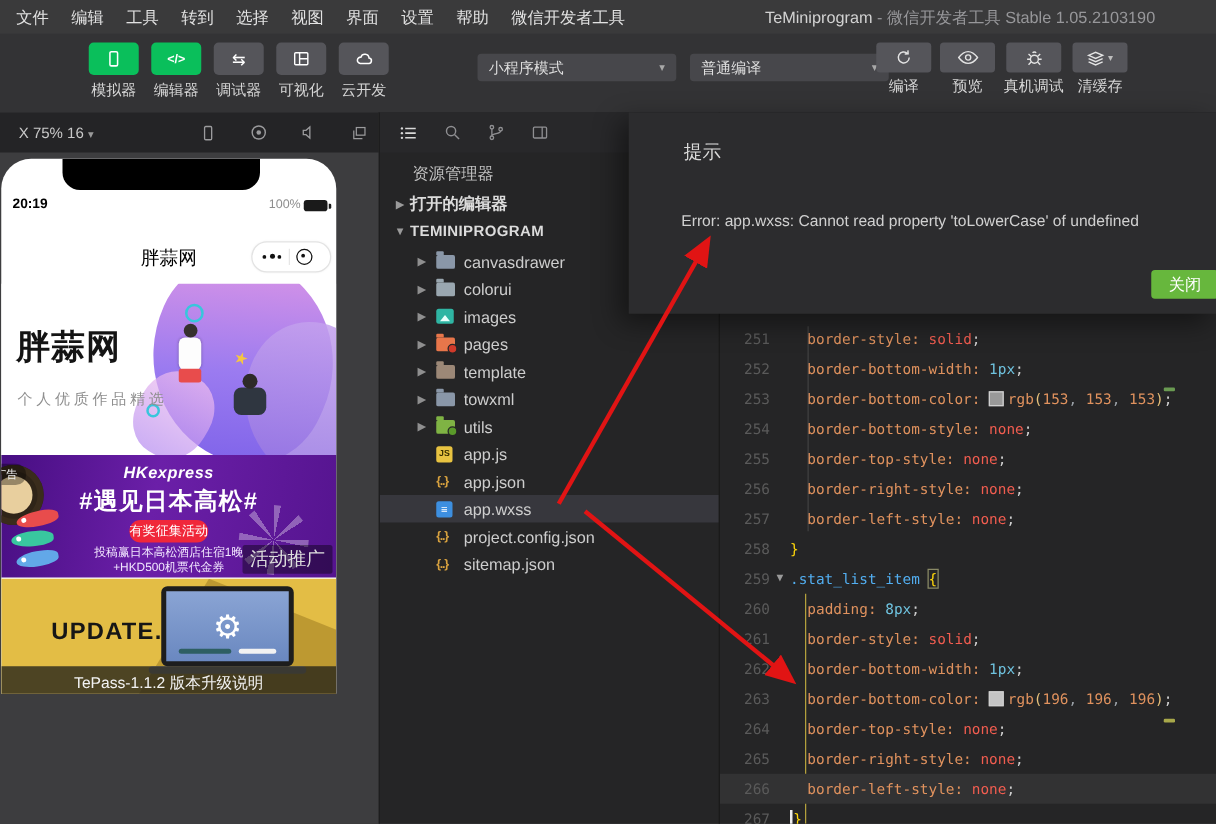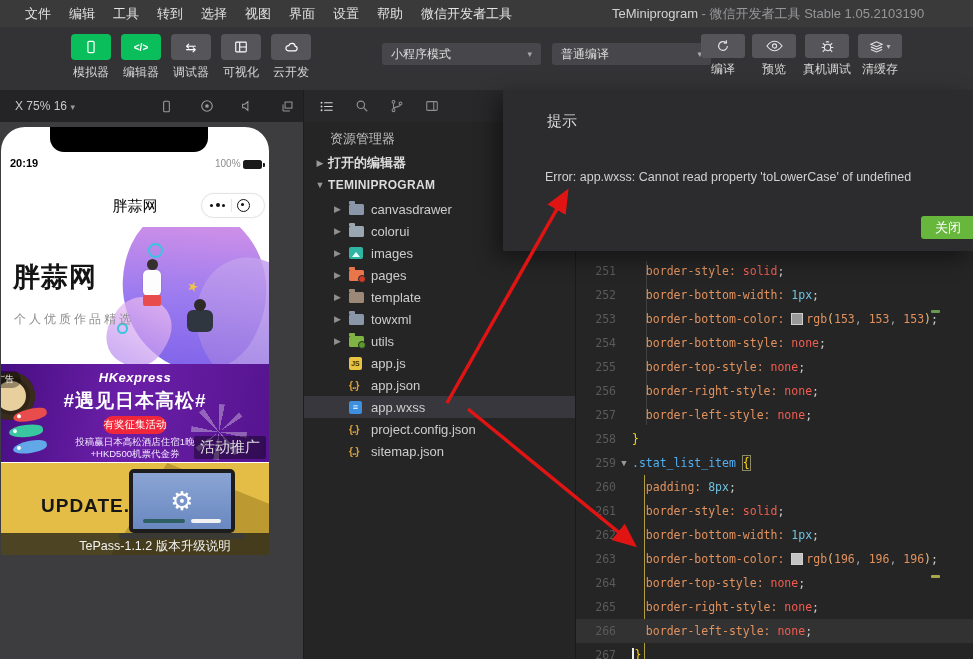--- a/index.html
+++ b/index.html
@@ -1,21 +1,21 @@
 <!DOCTYPE html>
 <html><head>
 <meta charset="utf-8">
 <style>
   html,body{margin:0;padding:0;background:#3c3c3e;width:973px;height:659px;overflow:hidden;
     font-family:"Liberation Sans","DejaVu Sans",sans-serif;-webkit-font-smoothing:antialiased;}
   #stage{position:relative;width:973px;height:659px;overflow:hidden;}
 
   
   #titlebar{position:absolute;left:0;top:0;width:973px;height:27px;background:#3a3a3b;display:flex;align-items:center;}
-  #menu-bar{display:flex;align-items:center;padding-left:4px;margin-left:12px;}
+  #menu-bar{display:flex;align-items:center;padding-left:4px;}
   .menu-item{color:#e2e2e2;font-size:13px;padding:0 9px;line-height:27px;cursor:default;}
   #window-title{position:absolute;left:612px;top:0;line-height:27px;font-size:13px;white-space:nowrap;}
   #window-title .t1{color:#d2d2d2;}
   #window-title .t2{color:#97979a;}
 
   
   #toolbar{position:absolute;left:0;top:27px;width:973px;height:63px;background:#333335;border-bottom:1px solid #272729;}
   #tb-left{position:absolute;left:70px;top:7px;display:flex;gap:8px;}
   .tb-btn{display:flex;flex-direction:column;align-items:center;width:42px;cursor:pointer;}
   .tb-ico{width:40px;height:26px;border-radius:4px;display:flex;align-items:center;justify-content:center;color:#fff;background:#55555a;}
@@ -102,21 +102,21 @@
   #banner-update .shade{position:absolute;inset:0;background:rgba(90,60,0,.28);
     clip-path:polygon(62% 0,100% 42%,100% 100%,40% 100%);}
   #update-title{position:absolute;left:40px;top:32px;font-size:19px;font-weight:800;color:#161616;letter-spacing:1px;}
   .laptop{position:absolute;left:128px;top:6px;width:106px;height:64px;background:#1d1d1d;border-radius:5px;padding:4px;box-sizing:border-box;}
   .lap-screen{width:100%;height:100%;background:linear-gradient(180deg,#8aa4d4,#6a88c0);position:relative;display:flex;align-items:center;justify-content:center;}
   .gear{color:#fff;font-size:26px;line-height:1;}
   .bar-a{position:absolute;left:10px;bottom:6px;width:42px;height:4px;background:#2e5f63;border-radius:2px;}
   .bar-b{position:absolute;left:58px;bottom:6px;width:30px;height:4px;background:#f2f2f2;border-radius:2px;}
   .lap-base{position:absolute;left:118px;top:70px;width:126px;height:6px;background:#8f8f8f;border-radius:3px;}
   #update-caption-strip{position:absolute;left:0;top:70px;width:268px;height:27px;background:rgba(35,33,26,.78);}
-  #update-caption{position:absolute;left:0;top:75px;width:268px;text-align:center;color:#f2f2f2;font-size:12.5px;padding-left:20px;}
+  #update-caption{position:absolute;left:0;top:75px;width:268px;text-align:center;color:#f2f2f2;font-size:12.5px;}
 
   
   #banner-tepass{position:absolute;left:0;top:433px;width:268px;height:99px;background:#fff;overflow:hidden;cursor:pointer;}
   #tepass-logo{position:absolute;left:0;top:24px;width:200px;text-align:center;color:#169b3b;font-size:27px;font-weight:900;letter-spacing:3px;}
   #tepass-subtitle{position:absolute;left:0;top:58px;width:230px;text-align:center;color:#169b3b;font-size:12px;font-weight:800;}
   #tepass-tutorial{position:absolute;left:0;top:74px;width:268px;text-align:center;color:#1a1a1a;font-size:15px;font-weight:800;}
   #tepass-overlay{position:absolute;left:0;top:71px;width:268px;height:28px;background:rgba(15,15,15,.6);}
   #tepass-overlay-text{position:absolute;left:3px;top:76px;width:262px;color:#fff;font-size:11.5px;white-space:nowrap;overflow:hidden;}
   #tepass-black{position:absolute;left:0;top:93px;width:268px;height:6px;background:#0c0c0c;}
 

